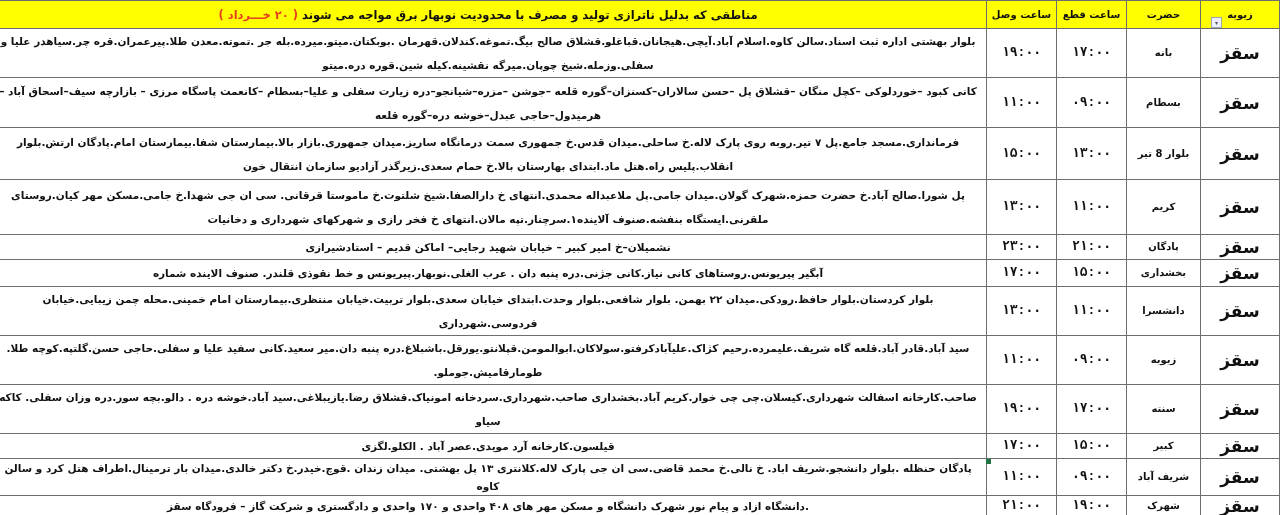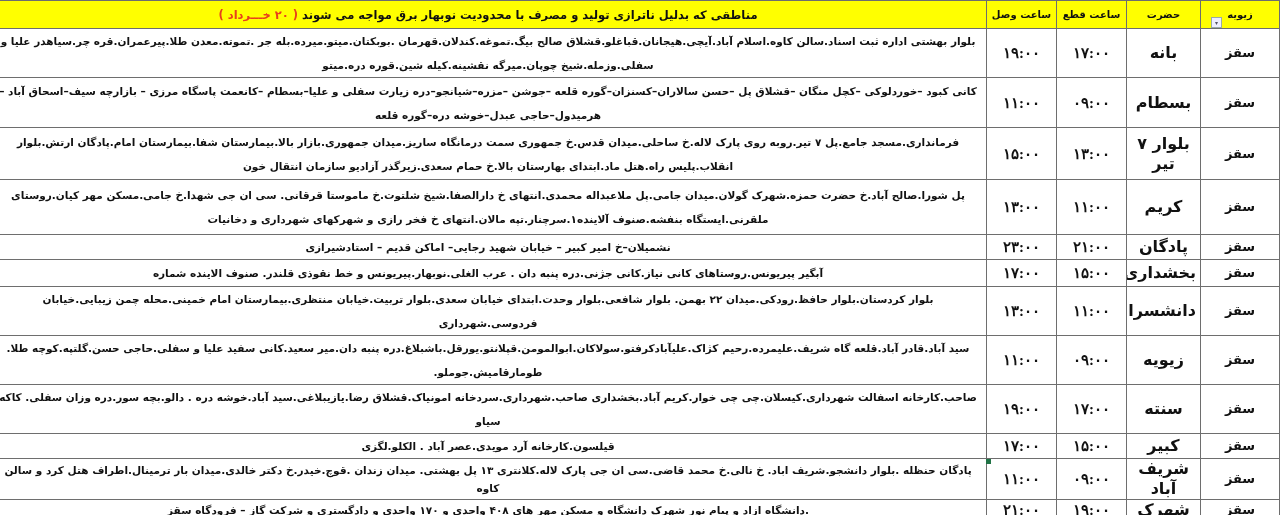--- a/index.html
+++ b/index.html
@@ -4,23 +4,23 @@
 <style>
   html, body { margin:0; padding:0; background:#ffffff; }
   body { width:1280px; height:515px; overflow:hidden; position:relative; font-family:"DejaVu Sans", sans-serif; }
   .sheet { position:absolute; left:0; top:0; width:1280px; height:515px; overflow:hidden; }
   table { position:absolute; right:0; top:0; border-collapse:collapse; direction:rtl; table-layout:fixed; width:1290px; }
   td, th { border:1px solid #6e6e6e; padding:0 4px; text-align:center; vertical-align:middle; font-weight:bold; color:#111; overflow:hidden; }
   th { background:#ffff00; font-size:10px; height:27px; color:#111; }
   th.title { color:#111; font-size:11.5px; }
   th.title .date { color:#e8401c;margin-top:28px; }
   td { font-size:11px; line-height:20px; }
-  td.area { font-size:13px; }
-  td.feeder { font-size:16px;margin-top:20px; }
-  td.time { font-size:15px; font-family:Liberation Serif, serif; }
+  td.area { font-size:17px; }
+  td.feeder { font-size:10px;margin-top:20px; }
+  td.time { font-size:13px; font-family:Liberation Mono, monospace; }
   td.desc { font-size:10.5px; line-height:24px; white-space:normal; }
   .filter-btn { position:absolute; right:58px; top:17px; width:9px; height:9px; border:1px solid #9aa; background:#eef; font-size:6px; line-height:9px; color:#556; text-align:center; }
   .sel-handle { position:absolute; width:5px; height:5px; background:#217346; }
 </style>
 </head>
 <body>
 
 <div class="sheet">
   <table>
     <colgroup>
@@ -49,21 +49,21 @@
       </tr>
       <tr style="height:50px">
         <td class="area">سقز</td>
         <td class="feeder">بسطام</td>
         <td class="time">۰۹:۰۰</td>
         <td class="time">۱۱:۰۰</td>
         <td class="desc">کانی کبود –خوردلوکی –کچل منگان –قشلاق پل –حسن سالاران–کسنزان–گوره قلعه –جوشن –مزره–شیانجو–دره زیارت سفلی و علیا–بسطام –کانعمت پاسگاه مرزی – بازارچه سیف–اسحاق آباد –هرمیدول–حاجی عبدل–خوشه دره–گوره قلعه</td>
       </tr>
       <tr style="height:52px">
         <td class="area">سقز</td>
-        <td class="feeder">بلوار ۷ تیر</td>
+        <td class="feeder">بلوار 8 تیر</td>
         <td class="time">۱۳:۰۰</td>
         <td class="time">۱۵:۰۰</td>
         <td class="desc">فرمانداری.مسجد جامع.پل ۷ تیر.روبه روی پارک لاله.خ ساحلی.میدان قدس.خ جمهوری سمت درمانگاه ساریز.میدان جمهوری.بازار بالا.بیمارستان شفا.بیمارستان امام.پادگان ارتش.بلوار انقلاب.پلیس راه.هتل ماد.ابتدای بهارستان بالا.خ حمام سعدی.زیرگذر آزادیو سازمان انتقال خون</td>
       </tr>
       <tr style="height:55px">
         <td class="area">سقز</td>
         <td class="feeder">کریم</td>
         <td class="time">۱۱:۰۰</td>
         <td class="time">۱۳:۰۰</td>
         <td class="desc">پل شورا.صالح آباد.خ حضرت حمزه.شهرک گولان.میدان جامی.پل ملاعبداله محمدی.انتهای خ دارالصفا.شیخ شلتوت.خ ماموستا قرقانی. سی ان جی شهدا.خ جامی.مسکن مهر کیان.روستای ملقرنی.ایستگاه بنفشه.صنوف آلاینده۱.سرچنار.تپه مالان.انتهای خ فخر رازی و شهرکهای شهرداری و دخانیات</td>

